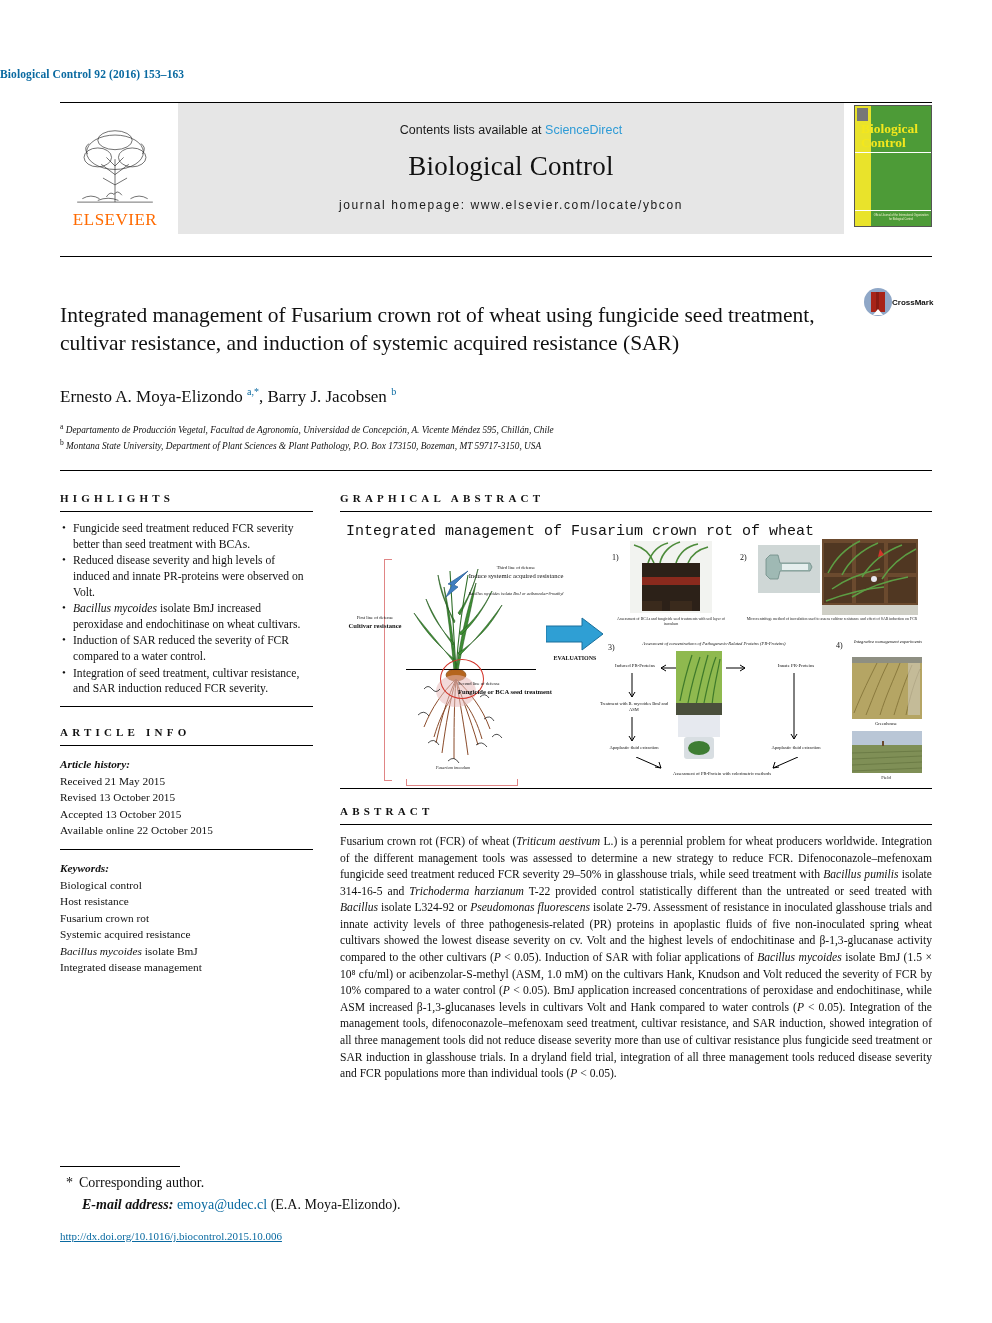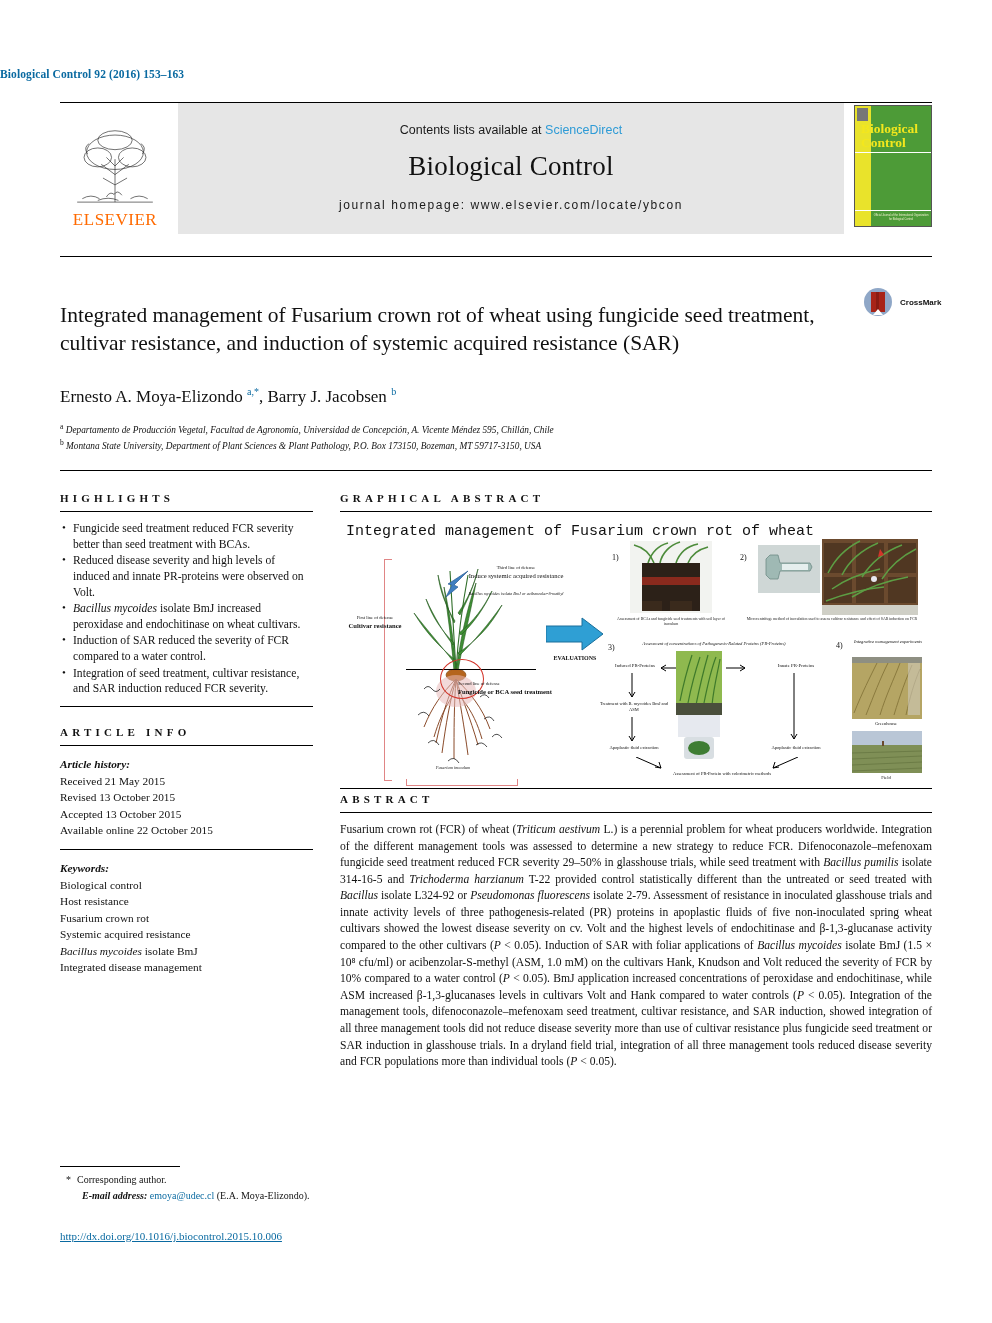--- a/index.html
+++ b/index.html
@@ -71,21 +71,21 @@
     text-align:center; line-height:1.5;
   }
 
   
   .title-rule { position:absolute; left:60px; top:256px; width:872px; border-top:1.2px solid #000; }
   .title {
     position:absolute; left:60px; top:288px; width:780px;
     font-family:"Liberation Serif", serif;
     font-size:21.5px; line-height:1.28; color:#111; font-weight:normal;
   }
-  .crossmark { position:absolute; left:864px; top:288px; width:70px; display:flex; align-items:center; gap:8px;}
+  .crossmark { position:absolute; left:864px; top:288px; width:70px; display:flex; align-items:center; gap:0;}
   .cm-circle {
     width:28px; height:28px; border-radius:50%;
     background:#8fa7c7; position:relative; overflow:hidden; flex:0 0 28px;
   }
   .cm-book { position:absolute; left:7px; top:4px; width:14px; height:20px; background:#a82418; }
   .cm-book:after{ content:""; position:absolute; left:5px; top:0; width:3px; height:20px; background:#8a1b12;}
   .cm-tri { position:absolute; left:9px; bottom:1px; width:0;height:0;border-left:5px solid transparent;border-right:5px solid transparent;border-bottom:6px solid #fff;}
   .cm-text { font-family:"Liberation Sans", sans-serif; font-size:8px; font-weight:bold; color:#111; }
 
   .authors {
@@ -155,21 +155,21 @@
   .cap { position:absolute; font-family:"Liberation Serif", serif; font-size:3.9px; color:#222; text-align:center; line-height:1.35; }
   .lbl-sm { position:absolute; font-family:"Liberation Serif", serif; font-size:5.2px; color:#111; text-align:center; line-height:1.35; }
   .lbl-md { position:absolute; font-family:"Liberation Serif", serif; font-size:6.6px; color:#111; text-align:center; line-height:1.3; }
   .num { position:absolute; font-family:"Liberation Serif", serif; font-size:8px; color:#111; }
   .ga-rule { position:absolute; left:0; bottom:0; width:592px; border-top:1.1px solid #000; }
 
   
   .foot-rule { position:absolute; left:60px; top:1166px; width:120px; border-top:1.1px solid #000; }
   .foot-note {
     position:absolute; left:66px; top:1172px; width:500px;
-    font-family:"Liberation Serif", serif; font-size:10px; line-height:1.55; color:#111;
+    font-family:"Liberation Serif", serif; font-size:14px; line-height:1.55; color:#111;
   }
   .foot-note .star { margin-right:6px; }
   .foot-note .em-lbl { font-style:italic; font-weight:bold; }
   .link { color:#0a6aa1; }
   .doi-block {
     position:absolute; left:60px; top:1229px; width:560px;
     font-family:"Liberation Serif", serif; font-size:11px; line-height:1.45;
   }
   .doi-block .doi { color:#0a6aa1; text-decoration:underline; }
   .doi-block .issn { font-weight:bold; color:#111; }
@@ -491,21 +491,21 @@
             <path d="M0 34 L70 31"></path>
             <path d="M0 40 L70 37"></path>
         </g>
         <rect x="30" y="10" width="2" height="5" fill="#6b4a2e"></rect>
       </svg>
       <div class="lbl-sm" style="left:506px; top:254px; width:80px; font-size:4.6px;">Field</div>
 
       <div class="ga-rule"></div>
     </div>
 
-    <div class="sec-head" style="margin-top:4px">ABSTRACT</div>
+    <div class="sec-head" style="margin-top:16px">ABSTRACT</div>
     <div class="sec-rule"></div>
     <div class="abstract-body" id="abs-body">
         <p style="margin: 0px;">Fusarium crown rot (FCR) of wheat (<i>Triticum aestivum</i> L.) is a perennial problem for wheat producers worldwide. Integration of the different management tools was assessed to determine a new strategy to reduce FCR. Difenoconazole–mefenoxam fungicide seed treatment reduced FCR severity 29–50% in glasshouse trials, while seed treatment with <i>Bacillus pumilis</i> isolate 314-16-5 and <i>Trichoderma harzianum</i> T-22 provided control statistically different than the untreated or seed treated with <i>Bacillus</i> isolate L324-92 or <i>Pseudomonas fluorescens</i> isolate 2-79. Assessment of resistance in inoculated glasshouse trials and innate activity levels of three pathogenesis-related (PR) proteins in apoplastic fluids of five non-inoculated spring wheat cultivars showed the lowest disease severity on cv. Volt and the highest levels of endochitinase and β-1,3-glucanase activity compared to the other cultivars (<i>P</i> &lt; 0.05). Induction of SAR with foliar applications of <i>Bacillus mycoides</i> isolate BmJ (1.5 × 10⁸ cfu/ml) or acibenzolar-S-methyl (ASM, 1.0 mM) on the cultivars Hank, Knudson and Volt reduced the severity of FCR by 10% compared to a water control (<i>P</i> &lt; 0.05). BmJ application increased concentrations of peroxidase and endochitinase, while ASM increased β-1,3-glucanases levels in cultivars Volt and Hank compared to water controls (<i>P</i> &lt; 0.05). Integration of the management tools, difenoconazole–mefenoxam seed treatment, cultivar resistance, and SAR induction, showed integration of all three management tools did not reduce disease severity more than use of cultivar resistance plus fungicide seed treatment or SAR induction in glasshouse trials. In a dryland field trial, integration of all three management tools reduced disease severity and FCR populations more than individual tools (<i>P</i> &lt; 0.05).</p>
       </div>
   </div>
 
   <div class="foot-rule"></div>
   <div class="foot-note">
     <div>
       <span class="star">*</span><span>Corresponding author.</span>

